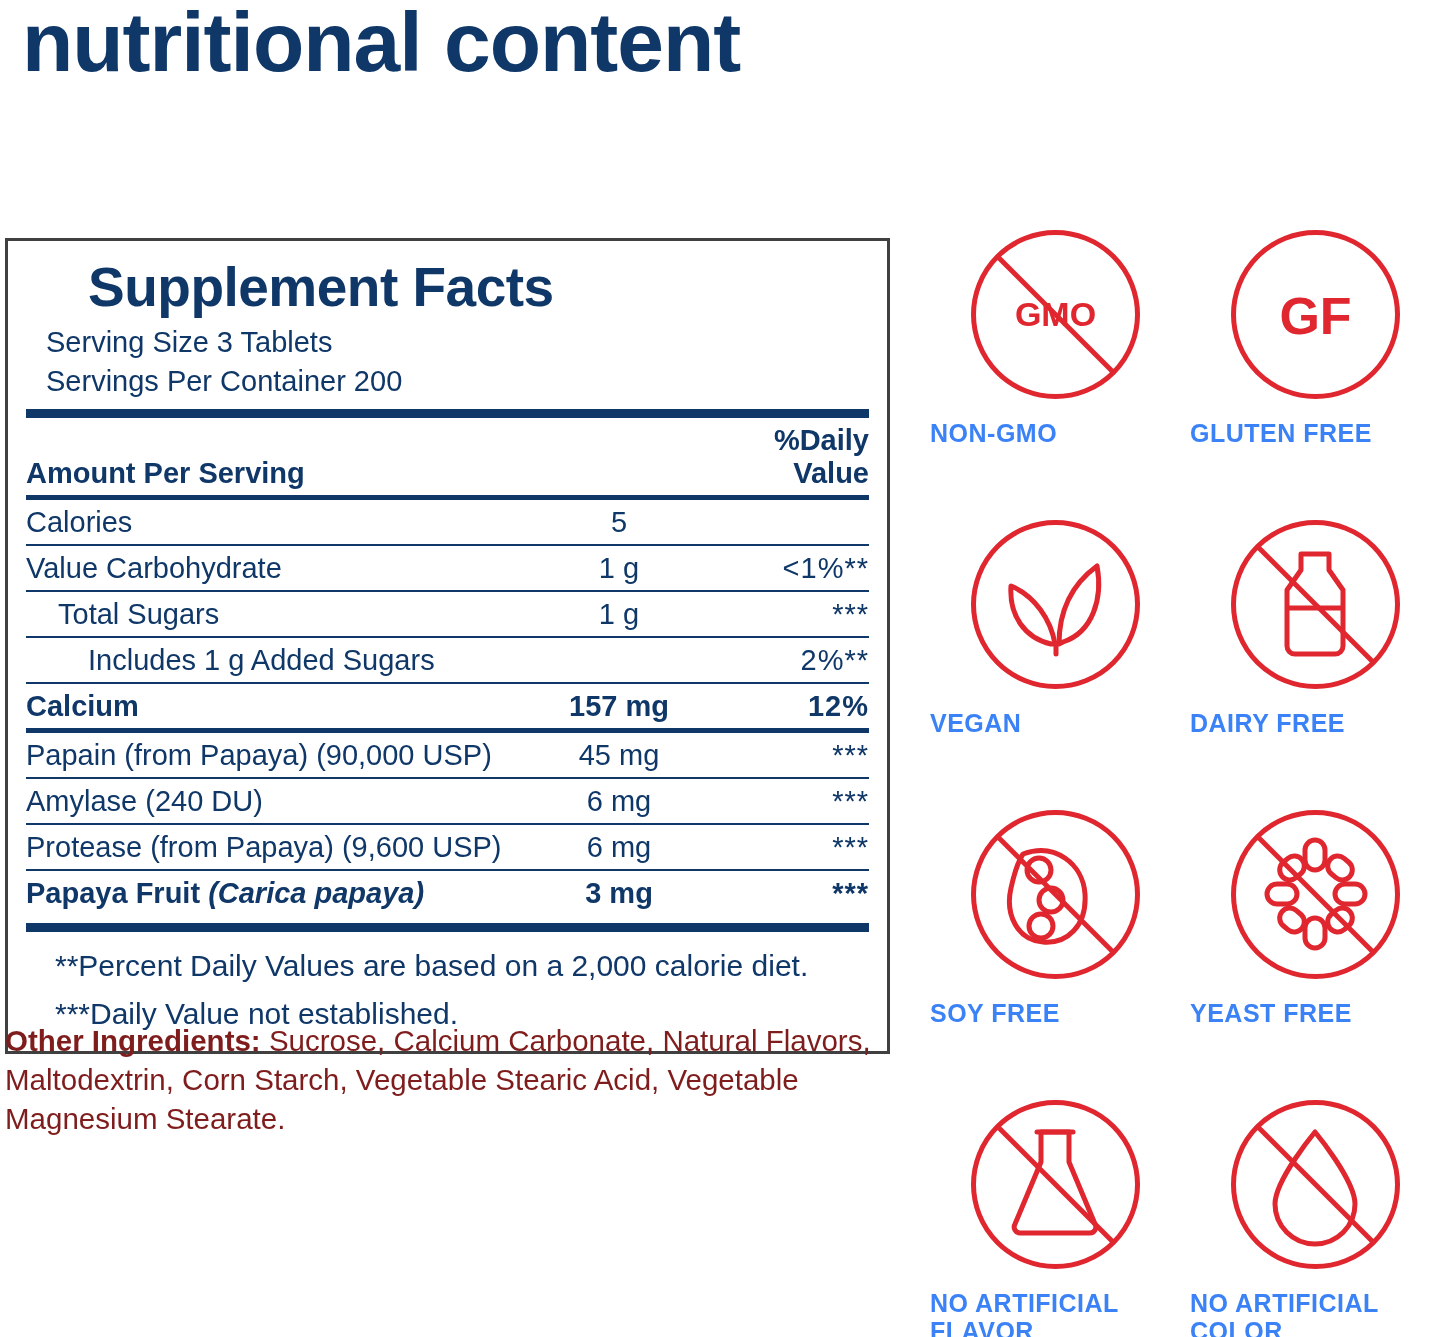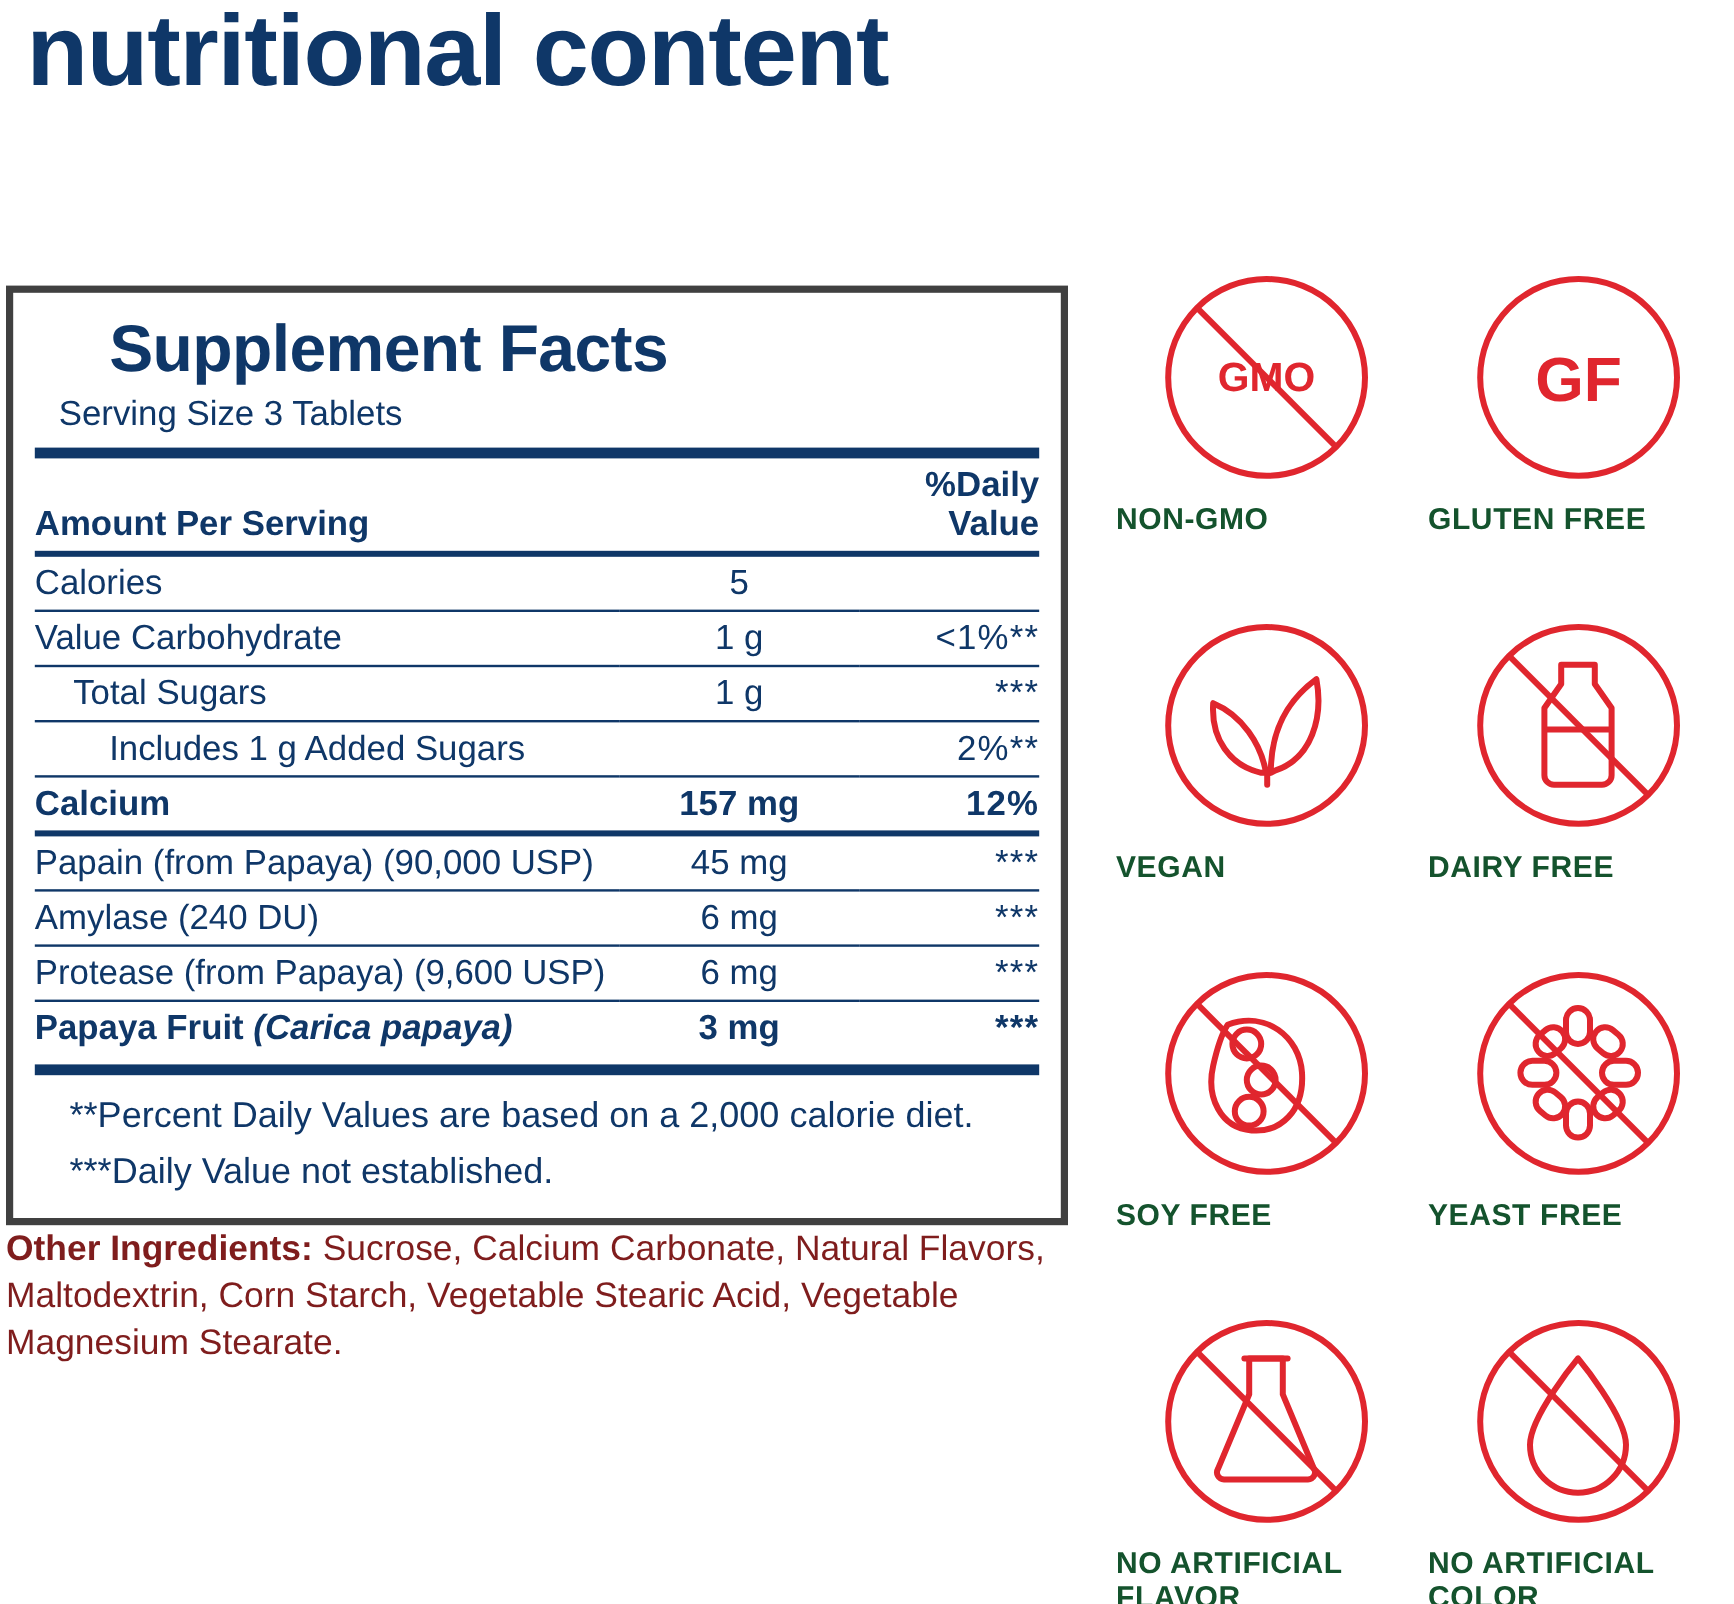--- a/index.html
+++ b/index.html
@@ -23,21 +23,21 @@
     color: #0f3768;
     line-height: 1.1;
   }
 
   
   .facts-panel {
     position: absolute;
     left: 5px;
     top: 238px;
     width: 885px;
-    border: 6px solid #404040;
+    border: 3px solid #404040;
     background: #fff;
     padding: 14px 18px 16px 18px;
   }
   .facts-title {
     font-size: 55px;
     font-weight: bold;
     letter-spacing: -0.5px;
     margin: 4px 0 6px 62px;
     line-height: 1.05;
   }
@@ -101,21 +101,21 @@
     height: 185px;
     margin: 0 auto;
     position: relative;
   }
   .badge svg { display: block; }
   .badge .caption {
     margin-top: 12px;
     font-size: 25px;
     font-weight: bold;
     letter-spacing: 0.5px;
-    color: #14532d;
+    color: #3b82f6;
     line-height: 1.12;
     text-transform: uppercase;
   }
   .gmo-text {
     font-size: 34px;
     font-weight: bold;
     fill: #e0262e;
     font-family: "Liberation Sans", sans-serif;
   }
   .gf-text {
@@ -126,20 +126,21 @@
   }
 </style>
 </head>
 <body>
 
 <div class="page-title">nutritional content</div>
 
 <div class="facts-panel">
   <div class="facts-title">Supplement Facts</div>
   <div class="serving-line">Serving Size 3 Tablets</div>
+  <div class="serving-line">Servings Per Container 200</div>
 
   <div class="rule-thick"></div>
 
   <table class="facts">
     <tbody>
         <tr class="hdr">
       <td class="label">Amount Per Serving</td>
       <td class="amount"></td>
       <td class="dv" style="text-align:right;">%Daily Value</td>
     </tr>

